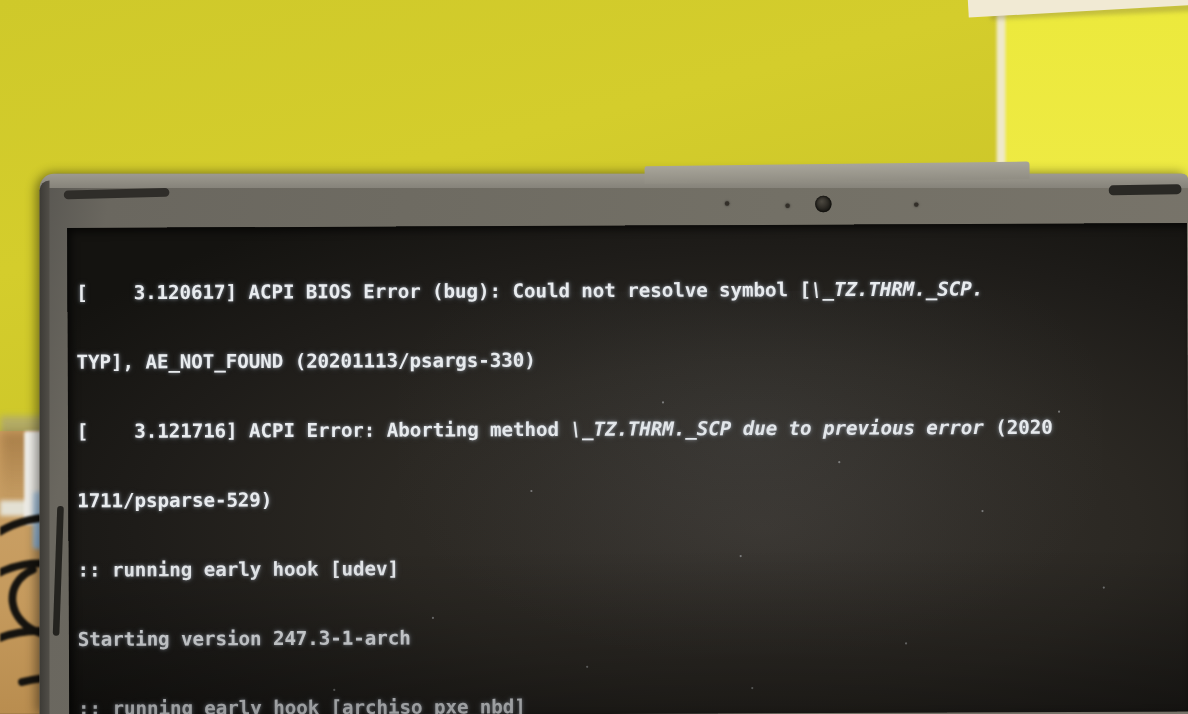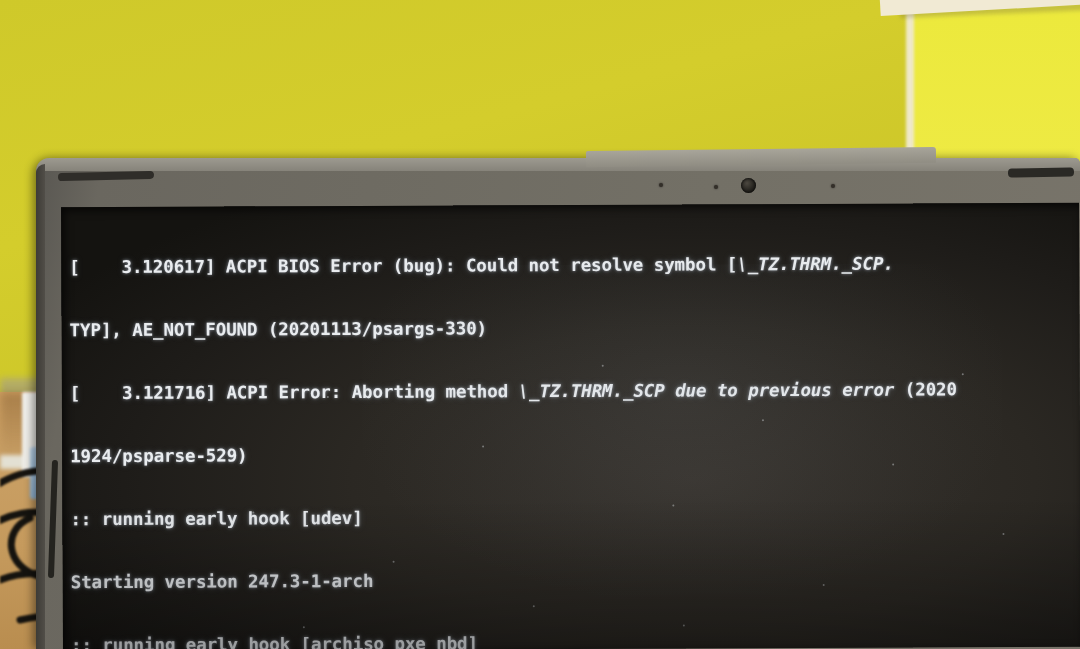--- a/index.html
+++ b/index.html
@@ -306,21 +306,21 @@
     <div class="cam-dot" style="left:623px; top:25px;"></div>
     <div class="cam-dot" style="left:678px; top:27px;"></div>
     <div class="webcam"></div>
     <div class="cam-dot" style="left:795px; top:26px;"></div>
 
     <div class="screen">
       <div class="console">
         <div class="ln"><span>[    3.120617] ACPI BIOS Error (bug): Could not resolve symbol [</span><span class="it">\_TZ.THRM._SCP</span><span class="it">.</span></div>
         <div class="ln"><span>TYP], AE_NOT_FOUND (20201113/psargs-330)</span></div>
         <div class="ln"><span>[    3.121716] ACPI Error: Aborting method </span><span class="it">\_TZ.THRM._SCP due to previous error</span><span> (2020</span></div>
-        <div class="ln"><span>1924/psparse-529)</span></div>
+        <div class="ln"><span>1711/psparse-529)</span></div>
         <div class="ln"><span>:: running early hook [udev]</span></div>
         <div class="ln"><span>Starting version 247.3-1-arch</span></div>
         <div class="ln"><span>:: running early hook [archiso_pxe_nbd]</span></div>
         
         
       </div>
 
       <div class="screen-glare"></div>
       <div class="screen-dust">
         <i style="left:120px; top:250px;"></i>

